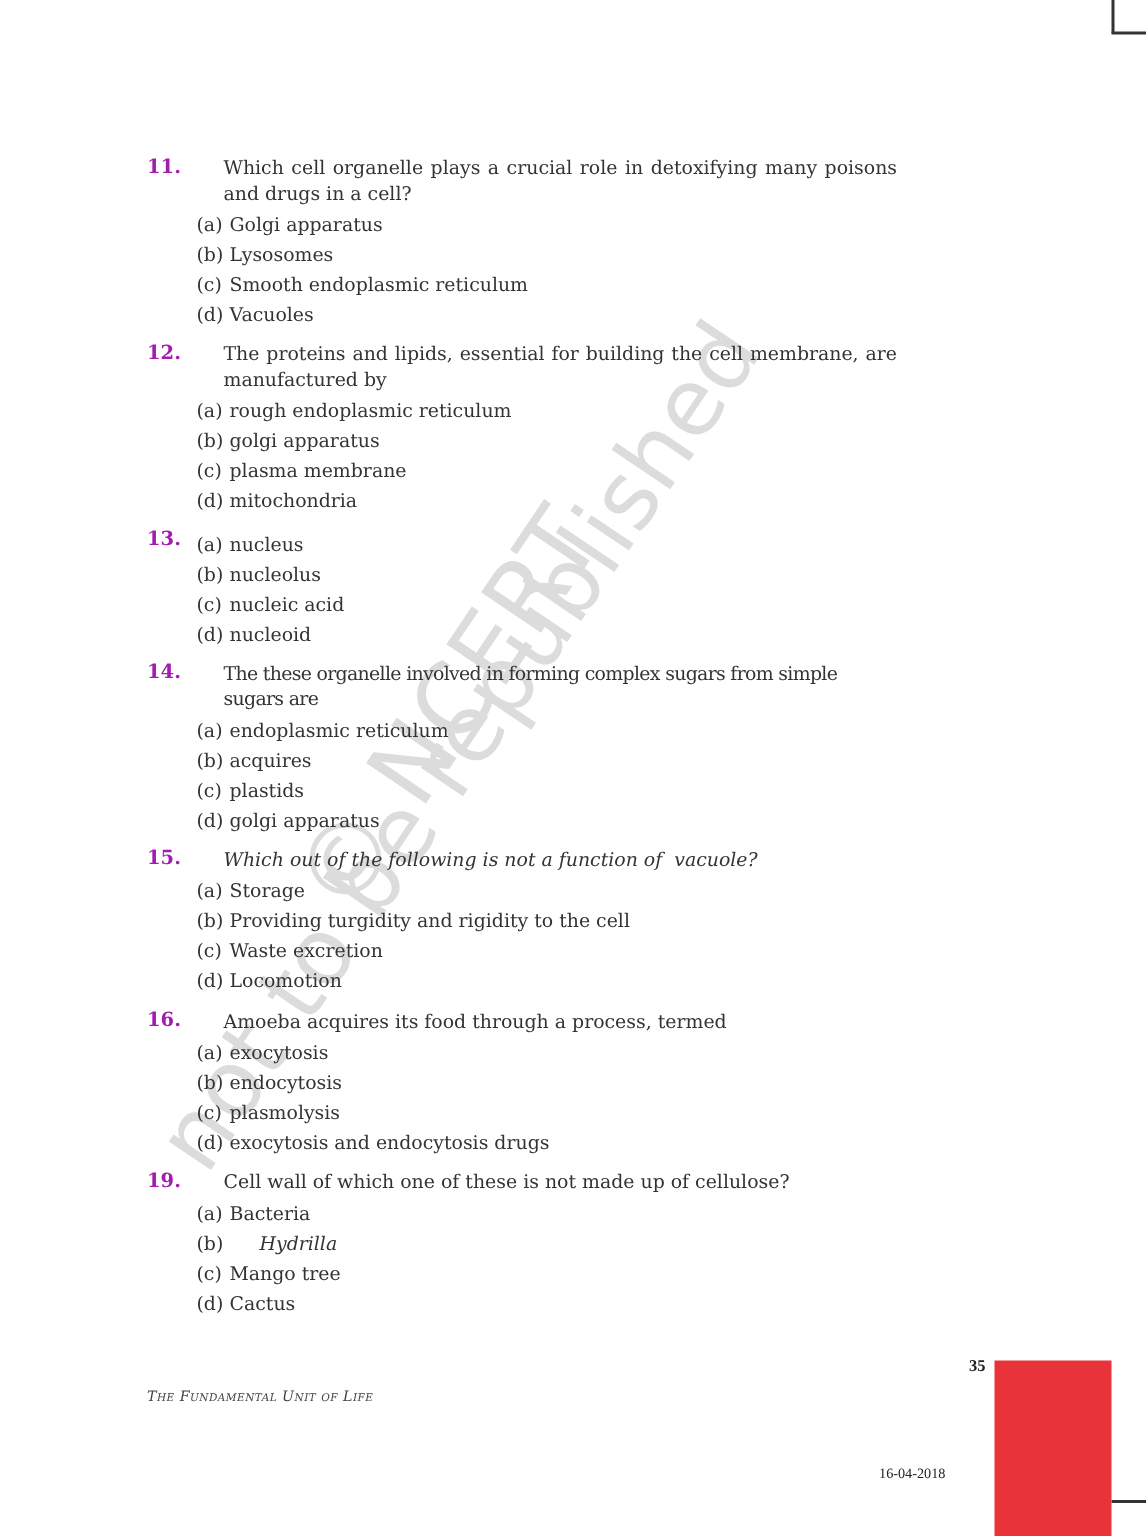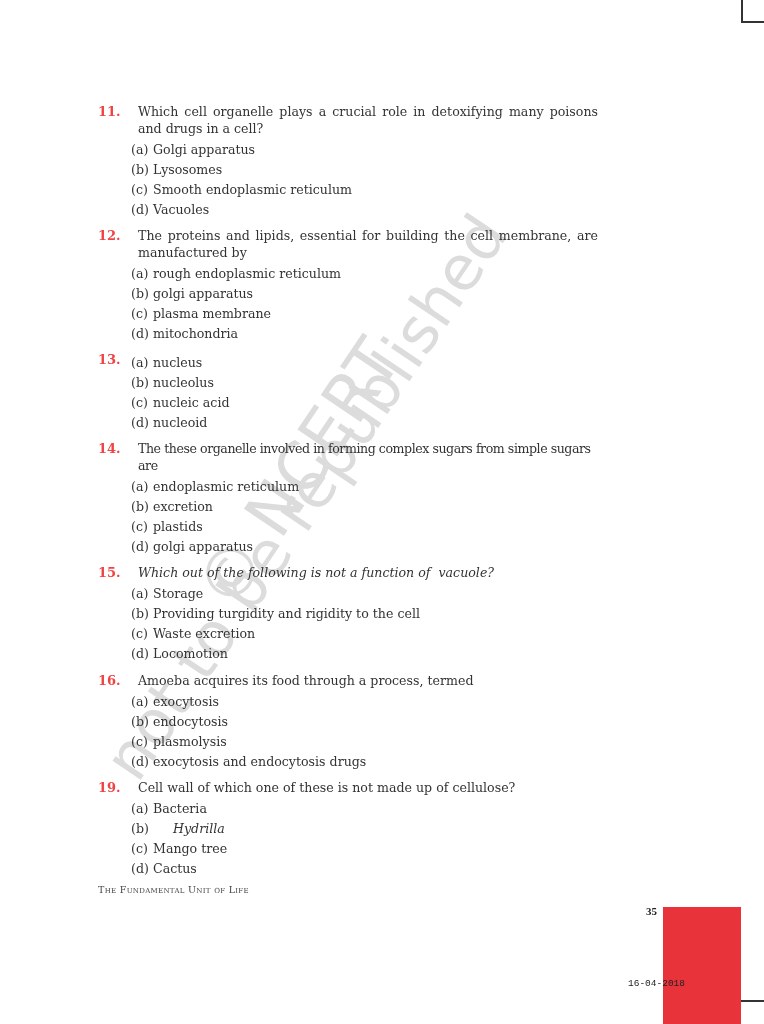--- a/index.html
+++ b/index.html
@@ -11,33 +11,33 @@
     .crop-top-v { position: absolute; left: 741px; top: 0; width: 1.5px; height: 22px; background: #333; }
     .crop-top-h { position: absolute; left: 741px; top: 21px; width: 23px; height: 1.5px; background: #333; }
     .crop-bot-h { position: absolute; left: 741px; top: 1000px; width: 23px; height: 1.5px; background: #333; }
 
     .watermark { position: absolute; pointer-events: none; color: #dcdcdc; font-family: "DejaVu Sans", "Liberation Sans", sans-serif; white-space: nowrap; transform-origin: left bottom; }
     .wm1 { left: 245px; top: 545px; font-size: 66px; transform: rotate(-56deg); }
     .wm2 { left: 150px; top: 720px; font-size: 62px; transform: rotate(-56deg); }
 
     .questions { position: absolute; left: 98px; top: 104px; width: 500px; }
     .question { position: relative; margin-bottom: 9px; }
-    .q-num { position: absolute; left: 0; top: 0; font-weight: bold; font-size: 13px; line-height: 16.5px; color: #ef4444; }
-    .q-text { margin-left: 40px; font-size: 12.6px; line-height: 16.5px; color: #333; text-align: justify; }
+    .q-num { position: absolute; left: 0; top: 0; font-weight: bold; font-size: 13px; line-height: 16.5px; color: #a21caf; }
+    .q-text { margin-left: 51px; font-size: 12.6px; line-height: 16.5px; color: #333; text-align: justify; }
     .q-text.nojust { text-align: left; }
     .options { margin-left: 33px; margin-top: 2px; }
     .option { display: flex; height: 20px; align-items: center; font-size: 12.6px; }
     .opt-label { width: 22px; color: #333; }
     .opt-text { color: #333; }
     .italic { font-style: italic; margin-left: 20px; }
 
-    .footer-title { position: absolute; left: 98px; top: 884px; font-size: 9.5px; font-variant: small-caps; letter-spacing: 0.3px; color: #444; }
+    .footer-title { position: absolute; left: 98px; top: 926px; font-size: 9.5px; font-style: italic; font-variant: small-caps; letter-spacing: 0.3px; color: #444; }
     .red-block { position: absolute; left: 663px; top: 907px; width: 78px; height: 117px; background: #e8333b; }
     .page-num { position: absolute; left: 646px; top: 905px; font-family: Liberation Serif, serif; font-weight: bold; font-size: 11px; color: #222; }
-    .date-stamp { position: absolute; left: 628px; top: 978px; font-family: Liberation Mono, monospace; font-size: 9.5px; color: #222; }
+    .date-stamp { position: absolute; left: 586px; top: 978px; font-family: Liberation Serif, serif; font-size: 9.5px; color: #222; }
   </style>
 </head>
 <body>
 
 <div class="crop-top-v"></div>
 <div class="crop-top-h"></div>
 <div class="crop-bot-h"></div>
 
 <div class="watermark wm1">© NCERT</div>
 <div class="watermark wm2">not to be republished</div>
@@ -115,21 +115,21 @@
   <div class="question">
     <div class="q-num">14.</div>
     <div class="q-text nojust" style="letter-spacing:-0.45px;">The these organelle involved in forming complex sugars from simple sugars are</div>
     <div class="options">
       <div class="option">
           <span class="opt-label">(a)</span>
           <span class="opt-text">endoplasmic reticulum</span>
         </div>
       <div class="option">
           <span class="opt-label">(b)</span>
-          <span class="opt-text">excretion</span>
+          <span class="opt-text">acquires</span>
         </div>
       <div class="option">
           <span class="opt-label">(c)</span>
           <span class="opt-text">plastids</span>
         </div>
       <div class="option">
           <span class="opt-label">(d)</span>
           <span class="opt-text">golgi apparatus</span>
         </div>
     </div>

